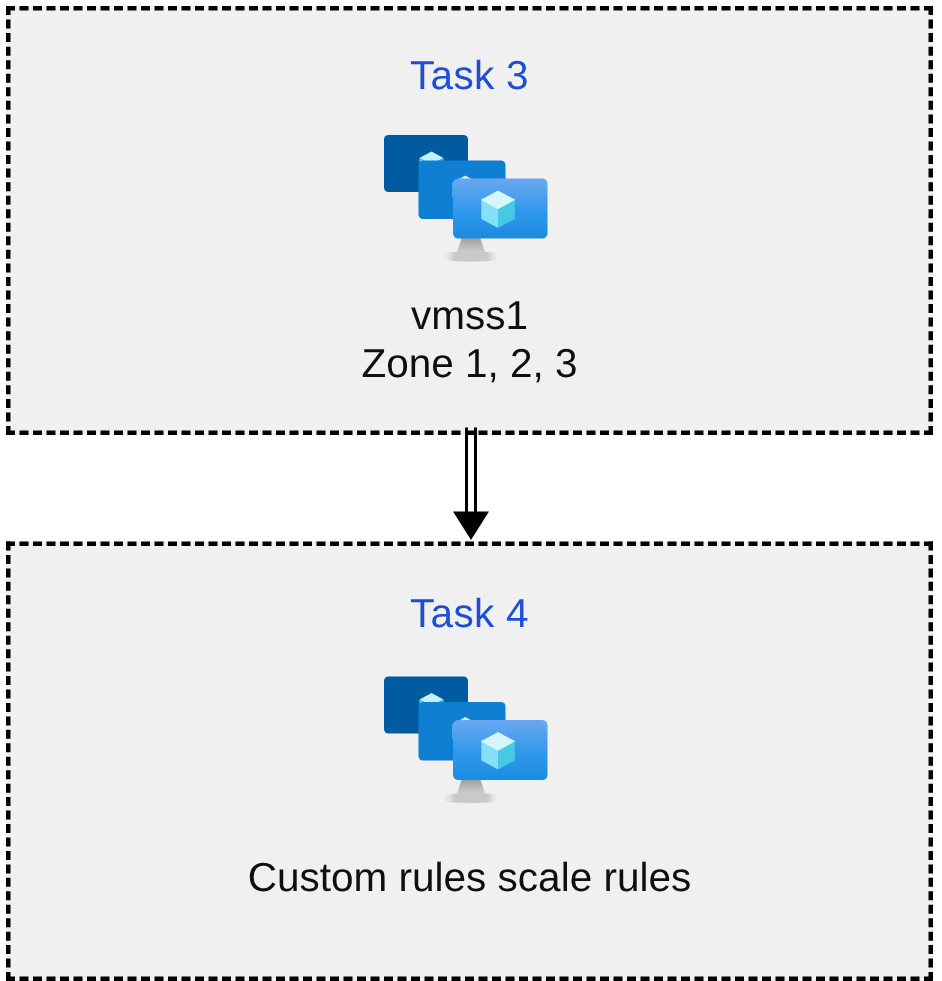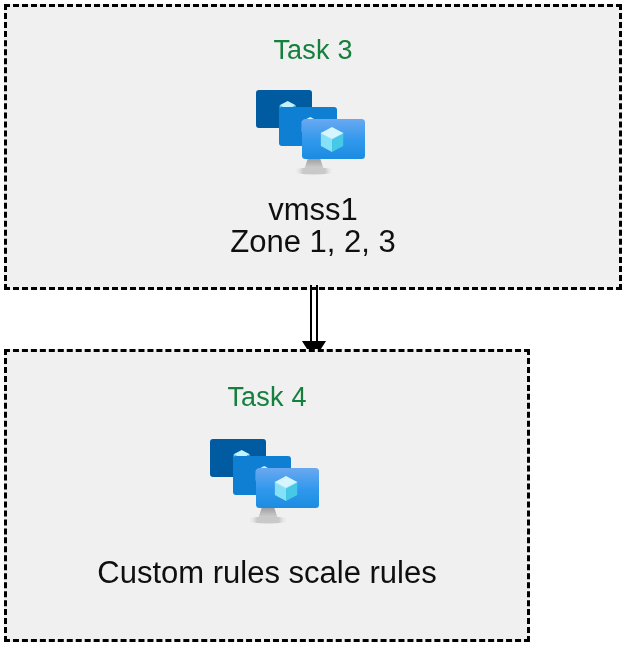--- a/index.html
+++ b/index.html
@@ -38,40 +38,40 @@
 
   #task-box-top {
     left: 4px;
     top: 4px;
     width: 618px;
     height: 286px;
   }
 
   #task-box-bottom {
     left: 4px;
-    top: 349px;
-    width: 526px;
+    top: 361px;
+    width: 618px;
     height: 293px;
   }
 
   .task-heading {
-    color: #15803d;
+    color: #1d4ed8;
     font-size: 27px;
     line-height: 1;
     letter-spacing: 0.2px;
     white-space: nowrap;
     text-align: center;
   }
 
   #task-box-top .task-heading  { margin-top: 30px; }
   #task-box-bottom .task-heading { margin-top: 32px; }
 
   .task-caption {
     color: #0f0f0f;
-    font-size: 31px;
+    font-size: 27px;
     line-height: 32px;
     text-align: center;
     white-space: pre-line;
   }
 
   #task-box-top .task-caption {
     margin-top: 16px;
   }
   #task-box-bottom .task-caption {
     margin-top: 30px;

